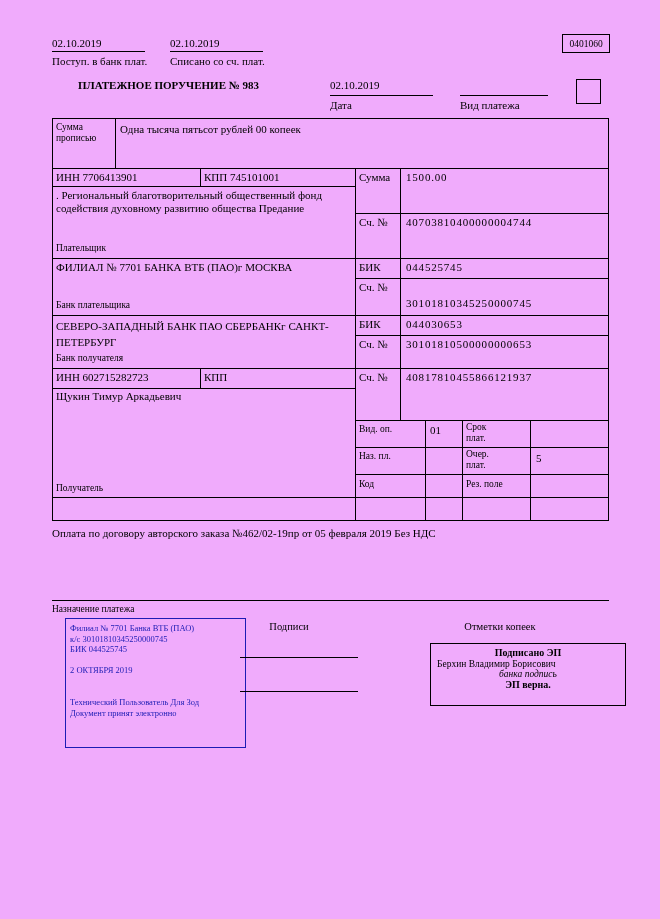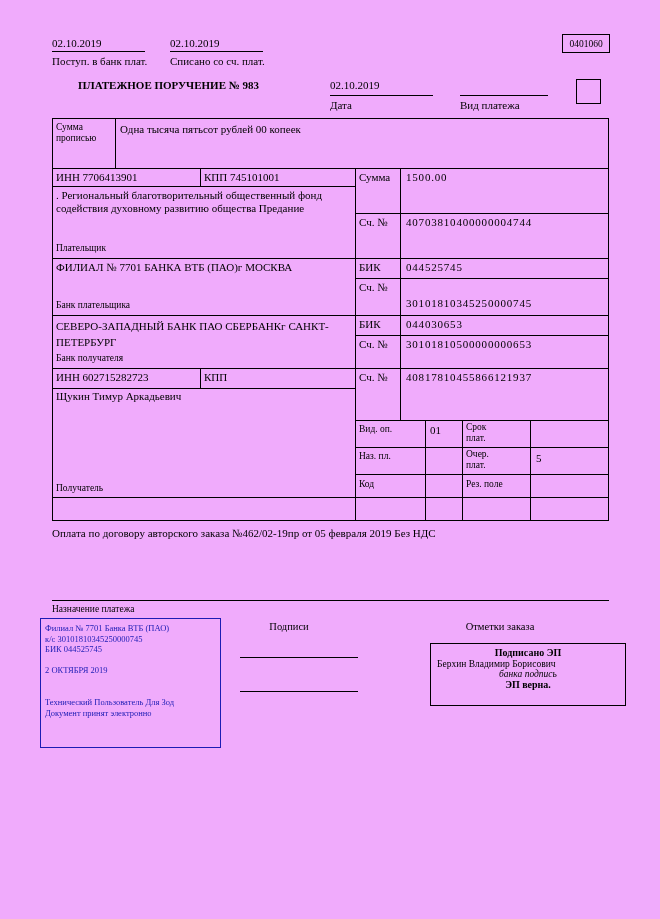--- a/index.html
+++ b/index.html
@@ -14,21 +14,21 @@
   .fs7  { font-size:11px; }
   .fs9  { font-size:9.5px; }
   .fs10 { font-size:10.5px; }
   .fs11 { font-size:11px; }
   .ls { letter-spacing:0.8px; }
   .ctr { text-align:center; }
   .hl { position:absolute; height:1px; background:#000; }
   .vl { position:absolute; width:1px; background:#000; }
   .box { position:absolute; border:1px solid #000; box-sizing:border-box; }
   .eb {
-    position:absolute; left:40px; top:618px; width:181px; height:130px;
+    position:absolute; left:65px; top:618px; width:181px; height:130px;
     border:1px solid var(--stamp-blue,#1c1cb4); color:var(--stamp-blue,#1c1cb4);
     font-size:8.5px; line-height:10.5px; padding:4px 0 0 4px; box-sizing:border-box;
   }
   .eb .gap1 { margin-top:10px; }
   .eb .gap2 { margin-top:22px; }
   .eb .narrow { width:132px; }
   .stamp-box { position:absolute; left:430px; top:643px; width:196px; height:63px; border:1px solid #000; box-sizing:border-box; }
   .stamp-title { text-align:center; margin-top:3px; font-weight:bold; font-size:10px; }
   .stamp-name { padding-left:6px; font-size:9.5px; margin-top:1px; }
   .stamp-role { text-align:center; font-style:italic; font-size:9.5px; }
@@ -101,21 +101,21 @@
   <div class="eb">
     <div>Филиал № 7701 Банка ВТБ (ПАО)</div>
     <div>к/с 30101810345250000745</div>
     <div>БИК 044525745</div>
     <div class="gap1">2 ОКТЯБРЯ 2019</div>
     <div class="gap2 narrow">Технический Пользователь Для Зод</div>
     <div>Документ принят электронно</div>
   </div>
 
   <span class="t fs10 ctr" style="left:230px;top:621px;width:118px">Подписи</span>
-  <span class="t fs10 ctr" style="left:420px;top:621px;width:160px">Отметки заказа</span>
+  <span class="t fs10 ctr" style="left:420px;top:621px;width:160px">Отметки копеек</span>
 
   <div class="stamp-box">
     <div class="stamp-title">Подписано ЭП</div>
     <div class="stamp-name">Берхин Владимир Борисович</div>
     <div class="stamp-role">банка подпись</div>
     <div class="stamp-verified">ЭП верна.</div>
   </div>
 
   <div>
 

